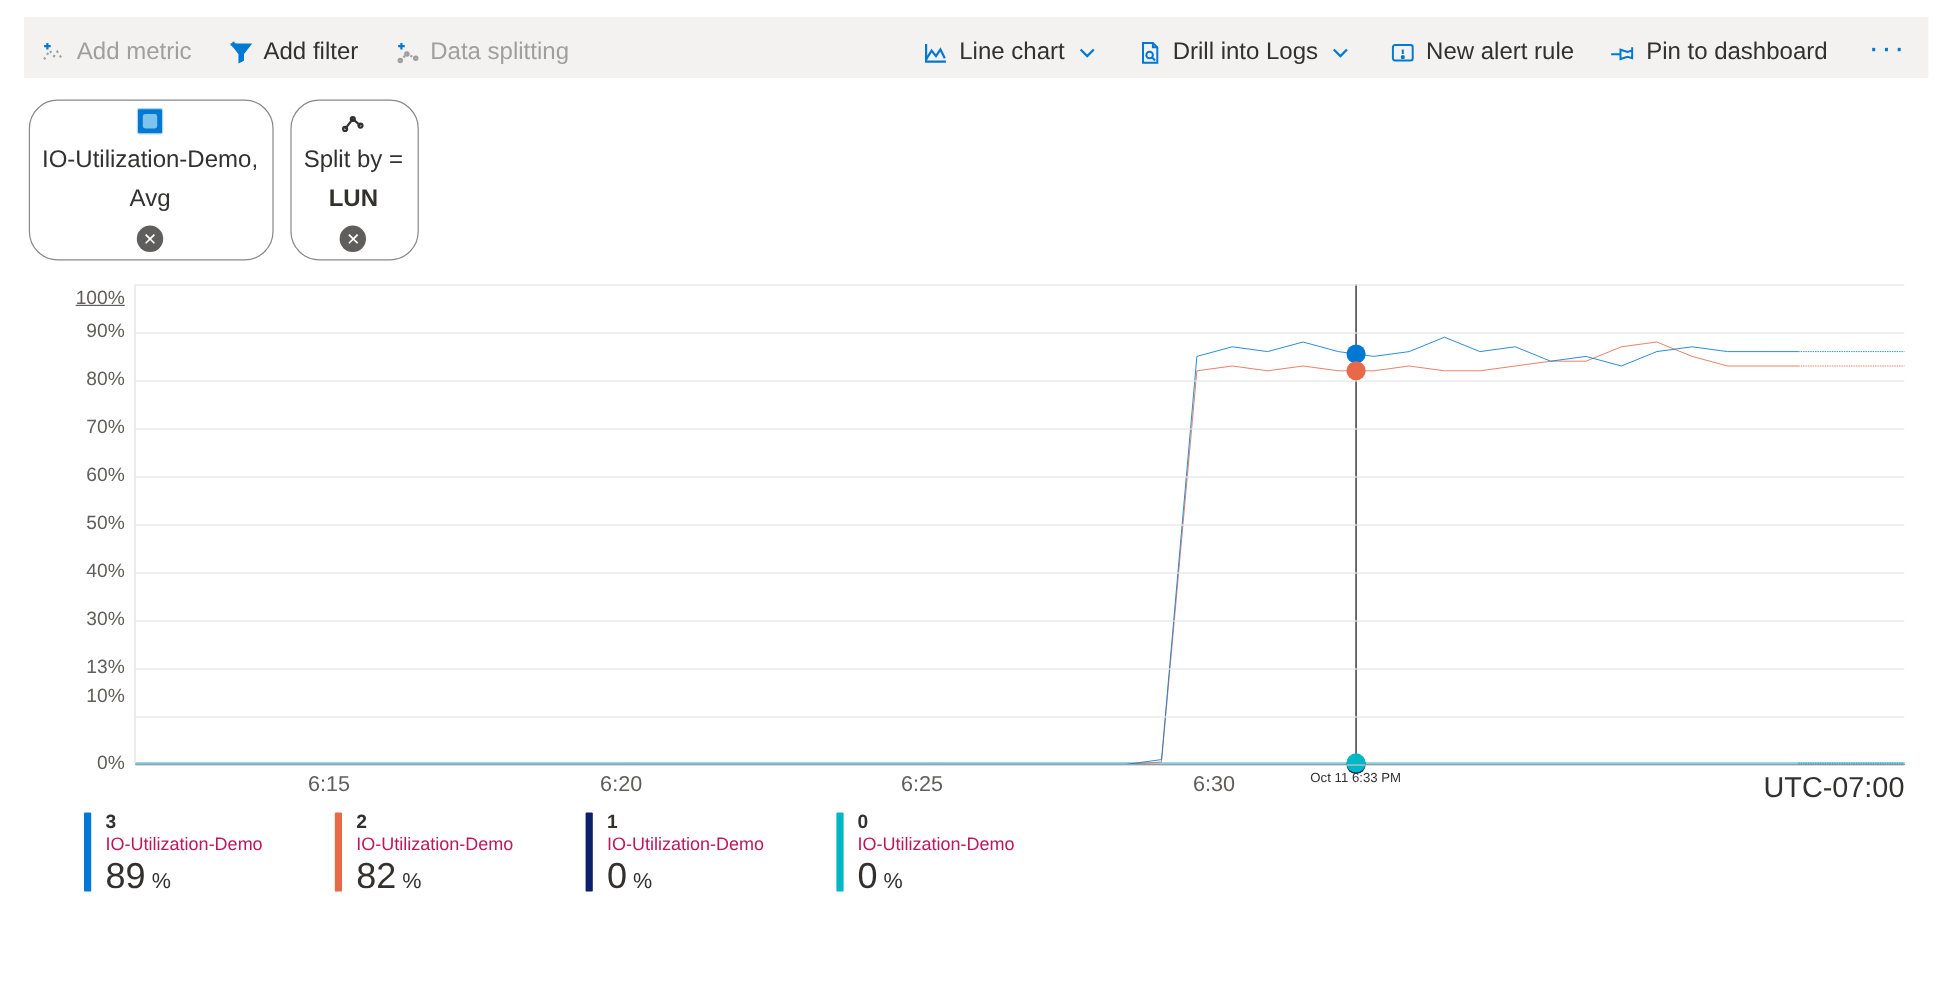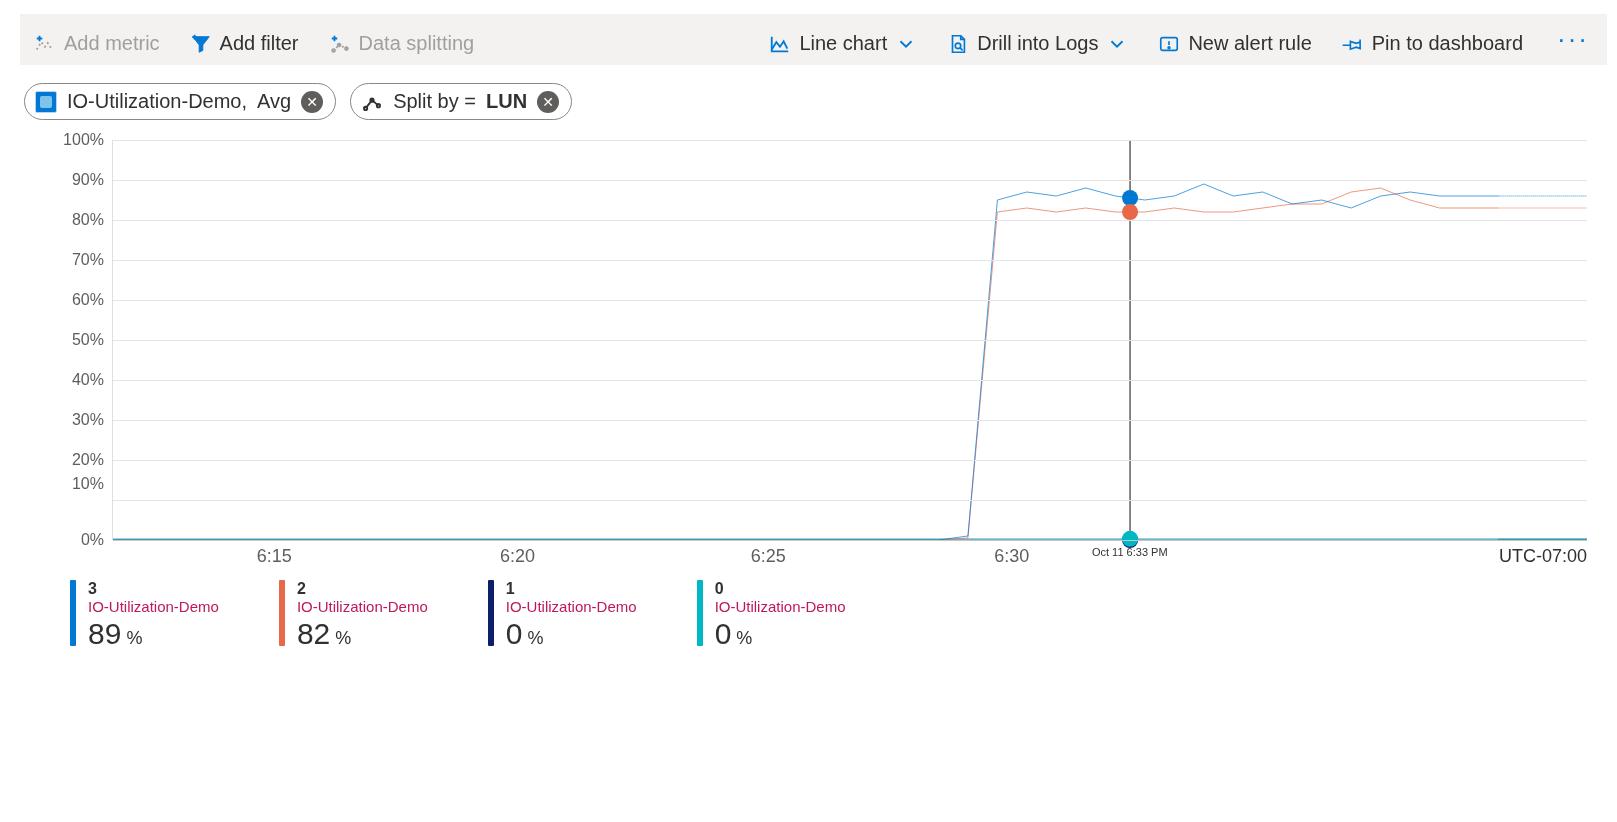--- a/index.html
+++ b/index.html
@@ -31,21 +31,21 @@
   .tb-spacer { flex:1; }
   .chev { color:#0078d4; }
   .icon svg { width:22px; height:22px; display:block; }
   .more-dots { color:#0078d4; font-size:26px; letter-spacing:2px; padding:0 4px; }
 
   
   .pills { display:flex; align-items:center; gap:14px; padding:4px 0 10px 4px; font-size:20px; }
   .pill {
     display:flex; align-items:center; gap:10px;
     border:1px solid #8a8886; border-radius:24px;
-    padding:6px 12px 6px 10px; background:#fff;
+    padding:6px 12px 6px 10px; background:#fff;flex-direction:column;
   }
   .pill .close {
     width:22px; height:22px; border-radius:50%;
     background:#605e5c; color:#fff; display:flex; align-items:center; justify-content:center;
     font-size:14px; line-height:1;
   }
   .pill strong { font-weight:700; }
   .res-icon { width:22px; height:22px; background:#0078d4; border:1px solid #b3d7f2; display:inline-block; border-radius:2px; position:relative; }
   .res-icon::after { content:""; position:absolute; left:4px; top:4px; width:12px; height:12px; background:#7ec3eb; border-radius:2px; }
 
@@ -58,21 +58,21 @@
     border-left:1px solid #e1dfdd;
   }
   .grid-line { position:absolute; left:0; right:0; height:0; border-top:1px solid #e5e5e5; }
   .grid-line.base { border-top:1px solid #c8c6c4; }
   .plot svg { position:absolute; left:0; top:0; width:100%; height:100%; overflow:visible; }
   .hover-line { stroke:#605e5c; stroke-width:1.5; }
 
   .x-axis { position:absolute; left:92px; right:20px; font-size:18px; color:#605e5c; }
   .x-tick { position:absolute; transform:translateX(-50%); top:4px; }
   .x-hover { position:absolute; transform:translateX(-50%); top:4px; font-size:11px; color:#323130; white-space:nowrap; }
-  .tz { position:absolute; right:0; top:4px; font-size:18px; color:#323130; }
+  .tz { position:absolute; right:0; top:4px; font-size:24px; color:#323130; }
 
   
   .legend { display:flex; gap:60px; padding:20px 0 0 50px; }
   .legend-item { display:flex; gap:12px; align-items:flex-start; }
   .swatch { width:6px; height:66px; border-radius:1px; }
   .li-top { font-size:16px; font-weight:600; line-height:1.1; }
   .li-sub { font-size:15px; color:#be185d; }
   .li-val { font-size:30px; font-weight:400; padding-top:2px; }
   .li-unit { font-size:18px; }
 </style>
@@ -186,29 +186,29 @@
       <span>Split by =</span>
       <strong>LUN</strong>
       <span class="close">✕</span>
     </div>
   </div>
 
   <div class="chart-wrap" id="chart" style="height:420px;">
     <div class="y-axis" id="yaxis">
         <div class="y-tick" style="top: 400px;">0%</div>
         <div class="y-tick" style="top: 344px;">10%</div>
-        <div class="y-tick" style="top: 320px;">20%</div>
+        <div class="y-tick" style="top: 320px;">13%</div>
         <div class="y-tick" style="top: 280px;">30%</div>
         <div class="y-tick" style="top: 240px;">40%</div>
         <div class="y-tick" style="top: 200px; margin-left: 24px;">50%</div>
         <div class="y-tick" style="top: 160px;">60%</div>
         <div class="y-tick" style="top: 120px;">70%</div>
         <div class="y-tick" style="top: 80px;">80%</div>
         <div class="y-tick" style="top: 40px;">90%</div>
-        <div class="y-tick" style="top: 0px;">100%</div>
+        <div class="y-tick" style="top: 12px; text-decoration: underline;">100%</div>
       </div>
     <div class="plot" id="plot" style="height:400px;">
       <svg id="plotsvg" viewBox="0 0 100 100" preserveAspectRatio="none">
           <path d="M 0 99.7 L 100 99.7" fill="none" stroke="#00b7c3" stroke-width="0.7" vector-effect="non-scaling-stroke"></path>
           <path d="M 94 99.7 L 100 99.7" fill="none" stroke="#00b7c3" stroke-width="0.7" stroke-dasharray="1.2 0.8" vector-effect="non-scaling-stroke"></path>
           <path d="M 0 100 L 100 100" fill="none" stroke="#0b1f6b" stroke-width="0.7" vector-effect="non-scaling-stroke"></path>
           <path d="M 94 100 L 100 100" fill="none" stroke="#0b1f6b" stroke-width="0.7" stroke-dasharray="1.2 0.8" vector-effect="non-scaling-stroke"></path>
           <path d="M 0 100 L 56 100 L 58 99.5 L 60 18.000000000000004 L 62 17.000000000000004 L 64 18.000000000000004 L 66 17.000000000000004 L 68 18.000000000000004 L 70 18.000000000000004 L 72 17.000000000000004 L 74 18.000000000000004 L 76 18.000000000000004 L 78 17.000000000000004 L 80 16.000000000000004 L 82 16.000000000000004 L 84 13 L 86 12 L 88 15.000000000000002 L 90 17.000000000000004 L 92 17.000000000000004 L 94 17.000000000000004" fill="none" stroke="#e8684a" stroke-width="0.7" vector-effect="non-scaling-stroke"></path>
           <path d="M 94 17.000000000000004 L 100 17.000000000000004" fill="none" stroke="#e8684a" stroke-width="0.7" stroke-dasharray="1.2 0.8" vector-effect="non-scaling-stroke"></path>
           <path d="M 0 100 L 56 100 L 58 99 L 60 15.000000000000002 L 62 13 L 64 14.000000000000002 L 66 12 L 68 14.000000000000002 L 70 15.000000000000002 L 72 14.000000000000002 L 74 10.999999999999998 L 76 14.000000000000002 L 78 13 L 80 16.000000000000004 L 82 15.000000000000002 L 84 17.000000000000004 L 86 14.000000000000002 L 88 13 L 90 14.000000000000002 L 92 14.000000000000002 L 94 14.000000000000002" fill="none" stroke="#0078d4" stroke-width="0.7" vector-effect="non-scaling-stroke"></path>

